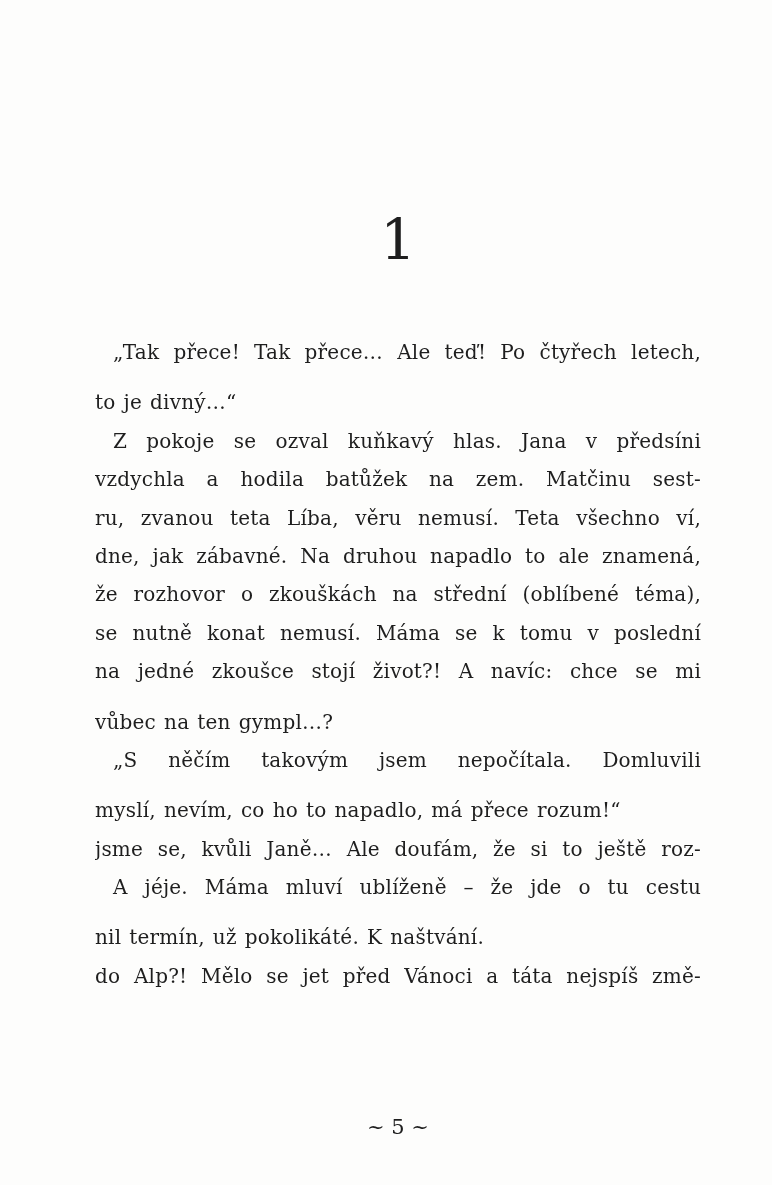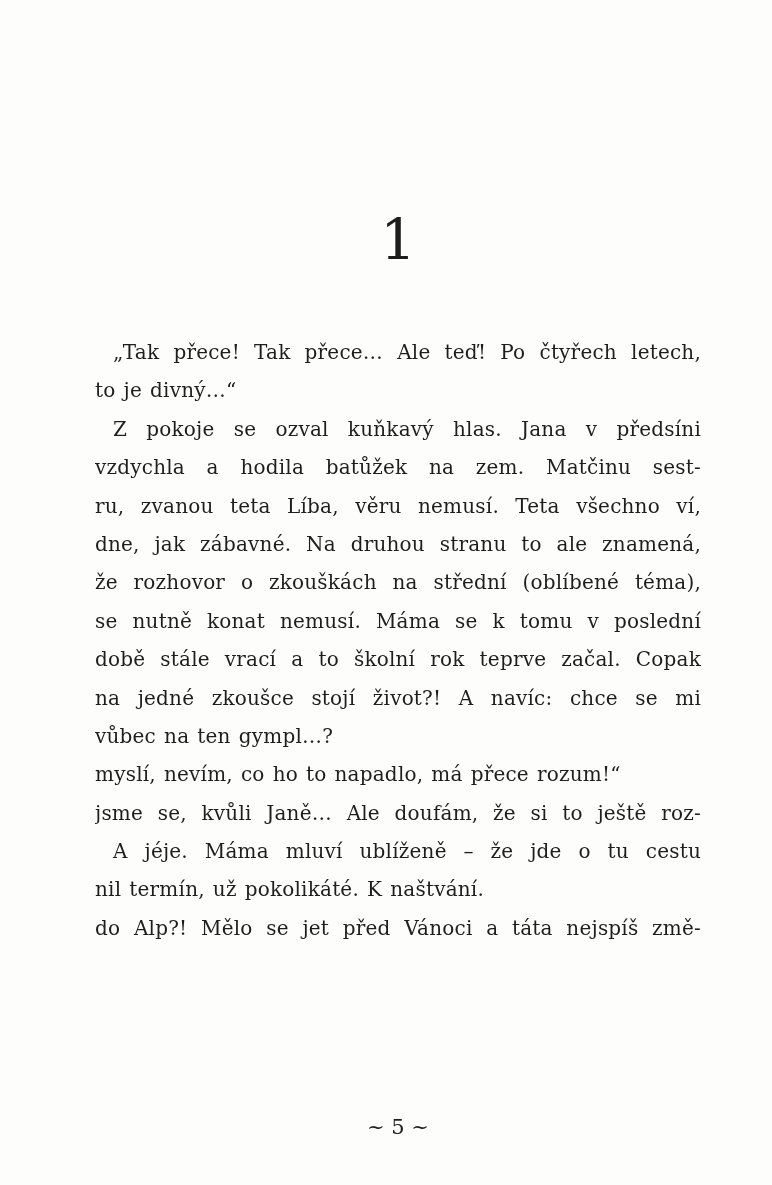--- a/index.html
+++ b/index.html
@@ -39,20 +39,21 @@
     letter-spacing: 0.2px;
     text-align: justify;
     text-align-last: justify;
     overflow: hidden;
     white-space: normal;
   }
   .text-line.para-end {
     text-align: left;
     text-align-last: left;
     word-spacing: 1.5px;
+    margin-top: 12px;
   }
   .text-line.indent {
     text-indent: 18px;
   }
   .folio {
     position: absolute;
     left: 95px;
     width: 606px;
     top: 1112px;
     text-align: center;
@@ -67,26 +68,26 @@
 
   <div class="chapter-number">1</div>
 
   <div class="text-block">
 
   <div class="text-line indent">„Tak přece! Tak přece… Ale teď! Po čtyřech letech,</div>
       <div class="text-line para-end">to je divný…“</div>
       <div class="text-line indent">Z pokoje se ozval kuňkavý hlas. Jana v předsíni</div>
       <div class="text-line">vzdychla a hodila batůžek na zem. Matčinu sest-</div>
       <div class="text-line">ru, zvanou teta Líba, věru nemusí. Teta všechno ví,</div>
-      <div class="text-line">dne, jak zábavné. Na druhou stranu to ale znamená,</div>
+      <div class="text-line">dne, jak zábavné. Na druhou napadlo to ale znamená,</div>
       <div class="text-line">že rozhovor o zkouškách na střední (oblíbené téma),</div>
       <div class="text-line">se nutně konat nemusí. Máma se k tomu v poslední</div>
-      <div class="text-line">době stále vrací a to školní rok teprve začal. Copak</div>
       <div class="text-line">na jedné zkoušce stojí život?! A navíc: chce se mi</div>
       <div class="text-line para-end">vůbec na ten gympl…?</div>
+      <div class="text-line indent">„S něčím takovým jsem nepočítala. Domluvili</div>
       <div class="text-line para-end">myslí, nevím, co ho to napadlo, má přece rozum!“</div>
       <div class="text-line">jsme se, kvůli Janě… Ale doufám, že si to ještě roz-</div>
       <div class="text-line indent">A jéje. Máma mluví ublíženě – že jde o tu cestu</div>
       <div class="text-line para-end">nil termín, už pokolikáté. K naštvání.</div>
       <div class="text-line">do Alp?! Mělo se jet před Vánoci a táta nejspíš změ-</div>
     </div>
 
   <div class="folio">~ 5 ~</div>
 
 </div>

